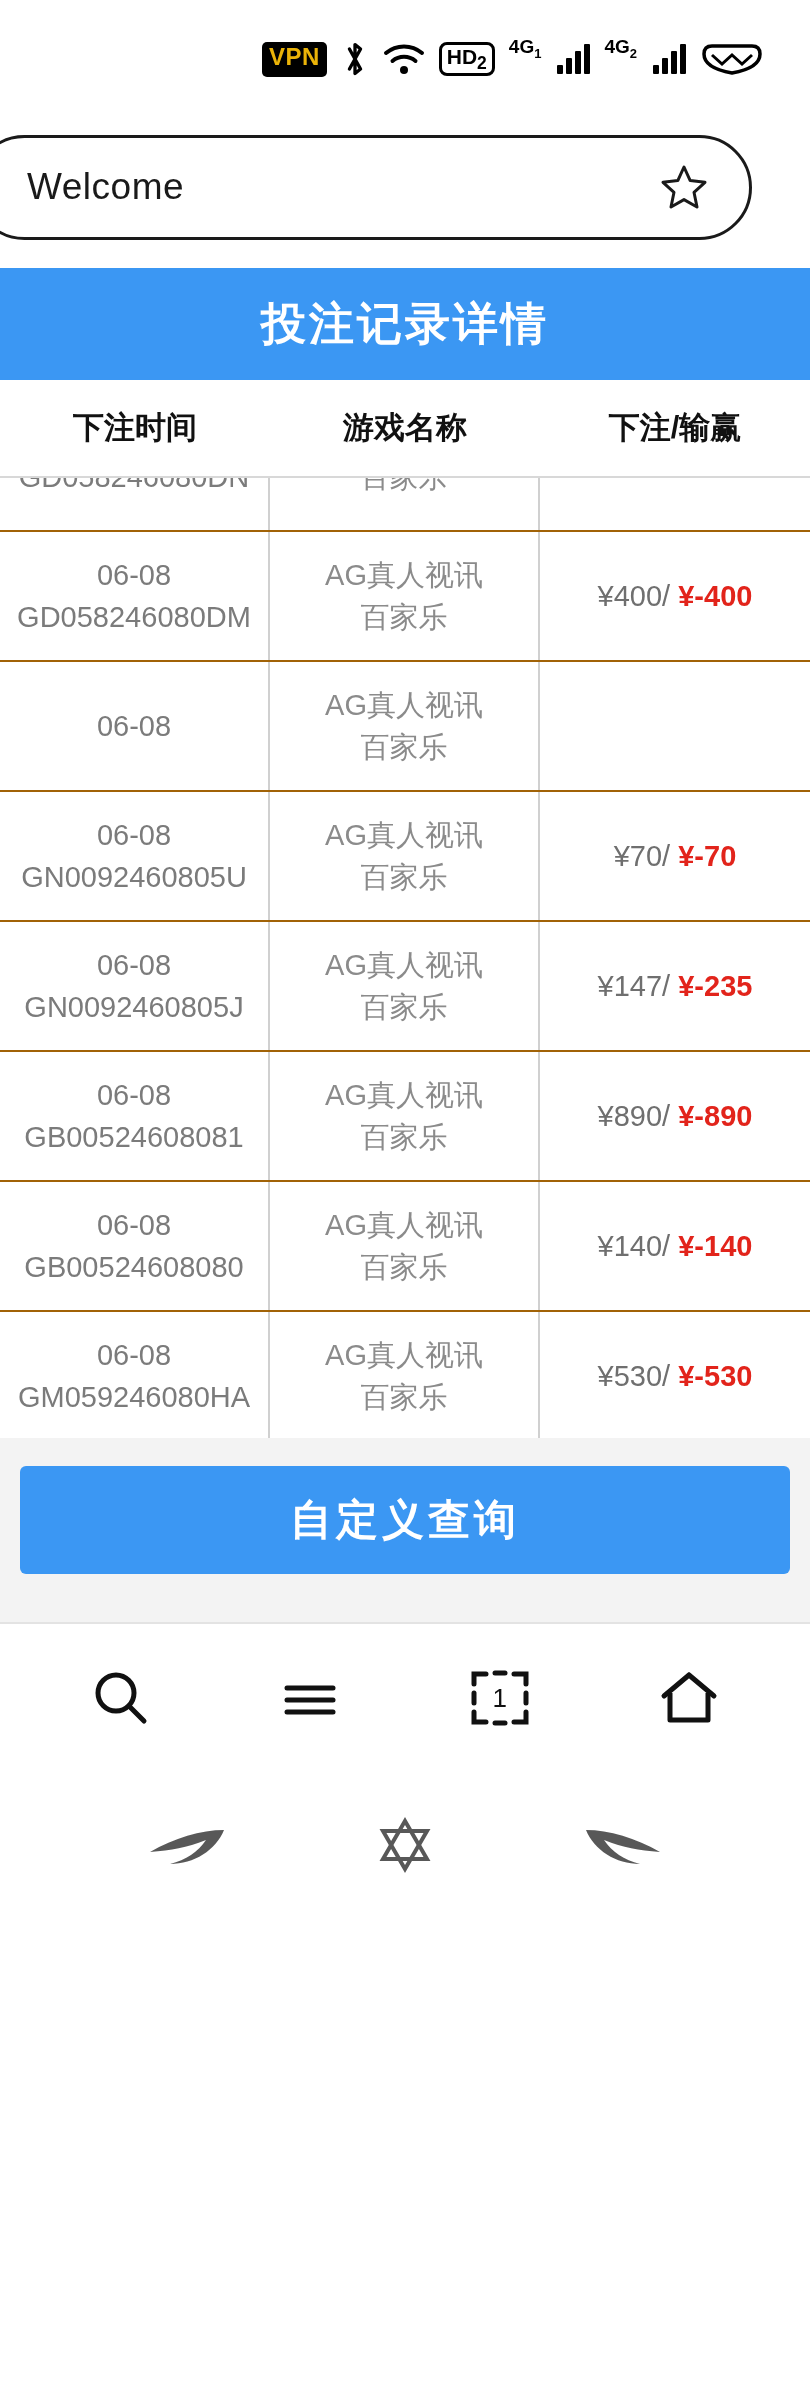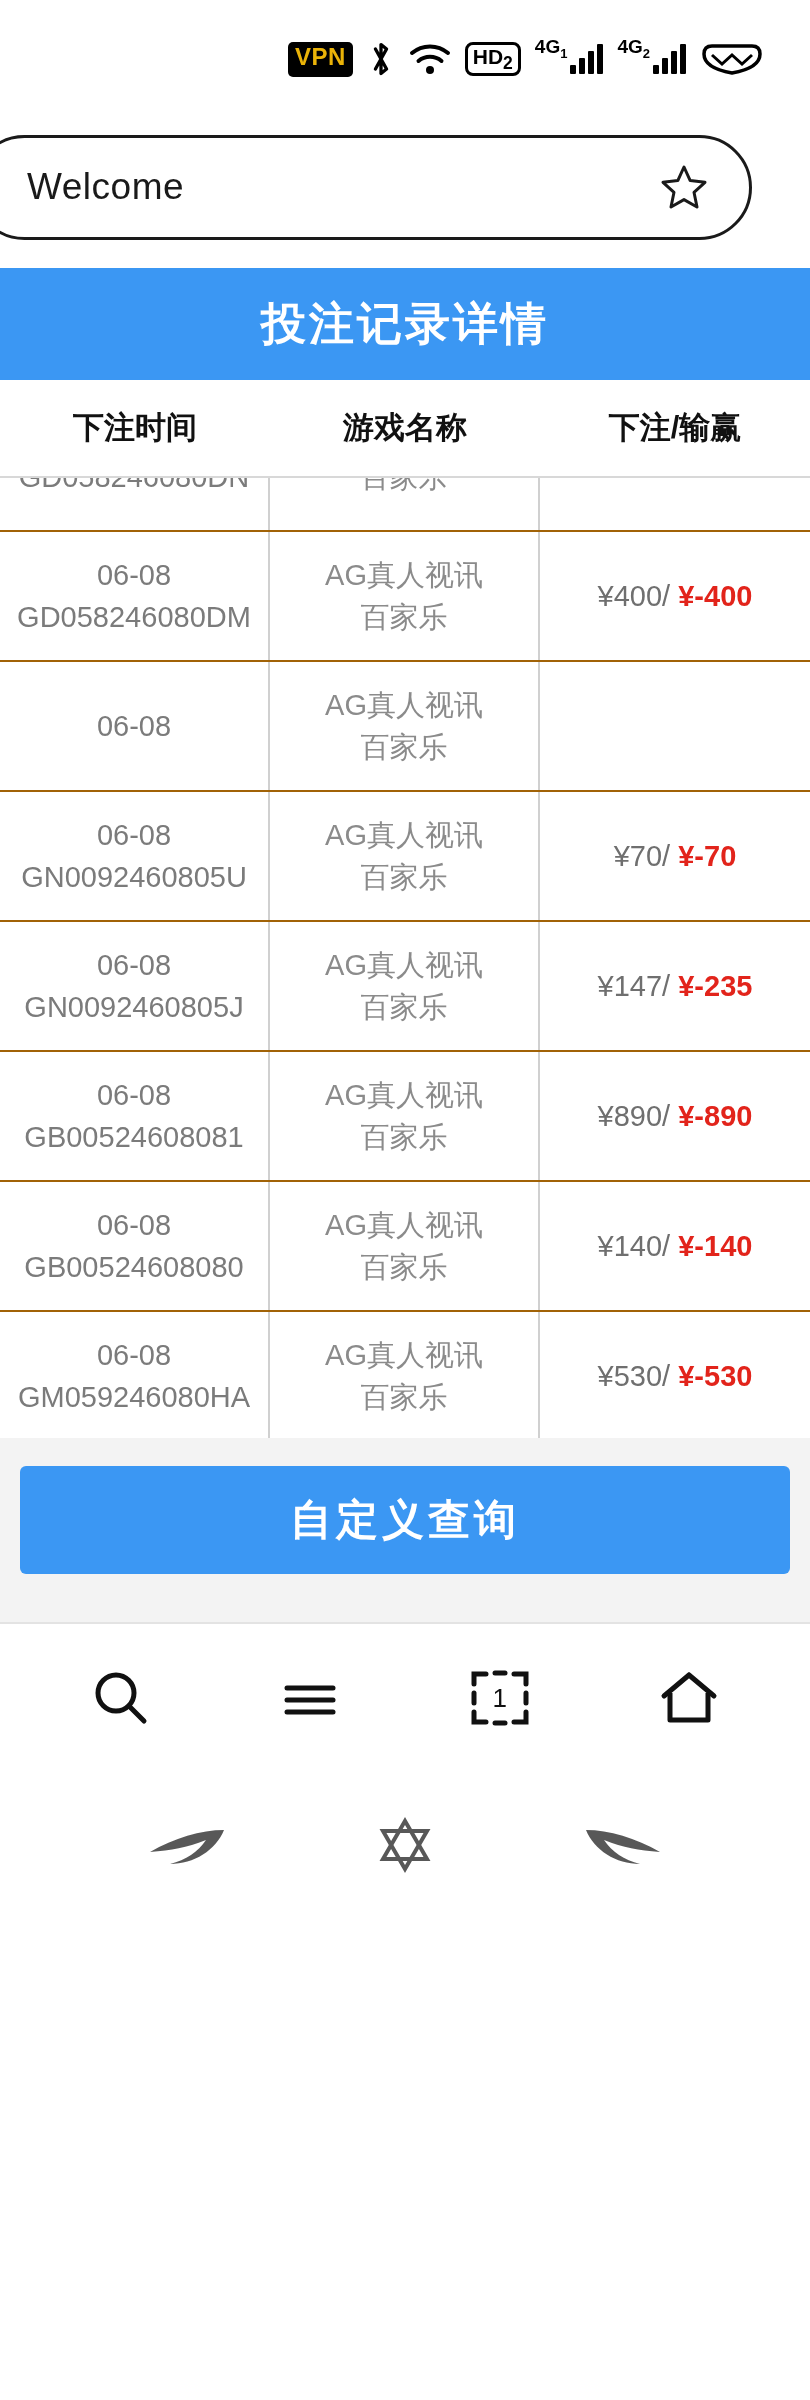--- a/index.html
+++ b/index.html
@@ -35,21 +35,21 @@
   }
   .hd-badge {
     border: 3px solid #000;
     border-radius: 8px;
     font-size: 21px;
     font-weight: bold;
     padding: 1px 5px;
     line-height: 1.05;
     color: #000;
   }
-  .sig-wrap { display: flex; align-items: flex-end; gap: 3px; }
+  .sig-wrap { display: flex; align-items: flex-end; gap: 16px; }
   .sig-label { font-size: 19px; font-weight: bold; line-height: 1; position: relative; top: -14px;}
   .sig-label sub { font-size: 13px; }
   .bars { display: flex; align-items: flex-end; gap: 3px; height: 30px; }
   .bars i { display: block; width: 6px; background: #000; border-radius: 1px; }
   .bars i:nth-child(1){height: 9px;}
   .bars i:nth-child(2){height: 16px;}
   .bars i:nth-child(3){height: 23px;}
   .bars i:nth-child(4){height: 30px;}
 
   

